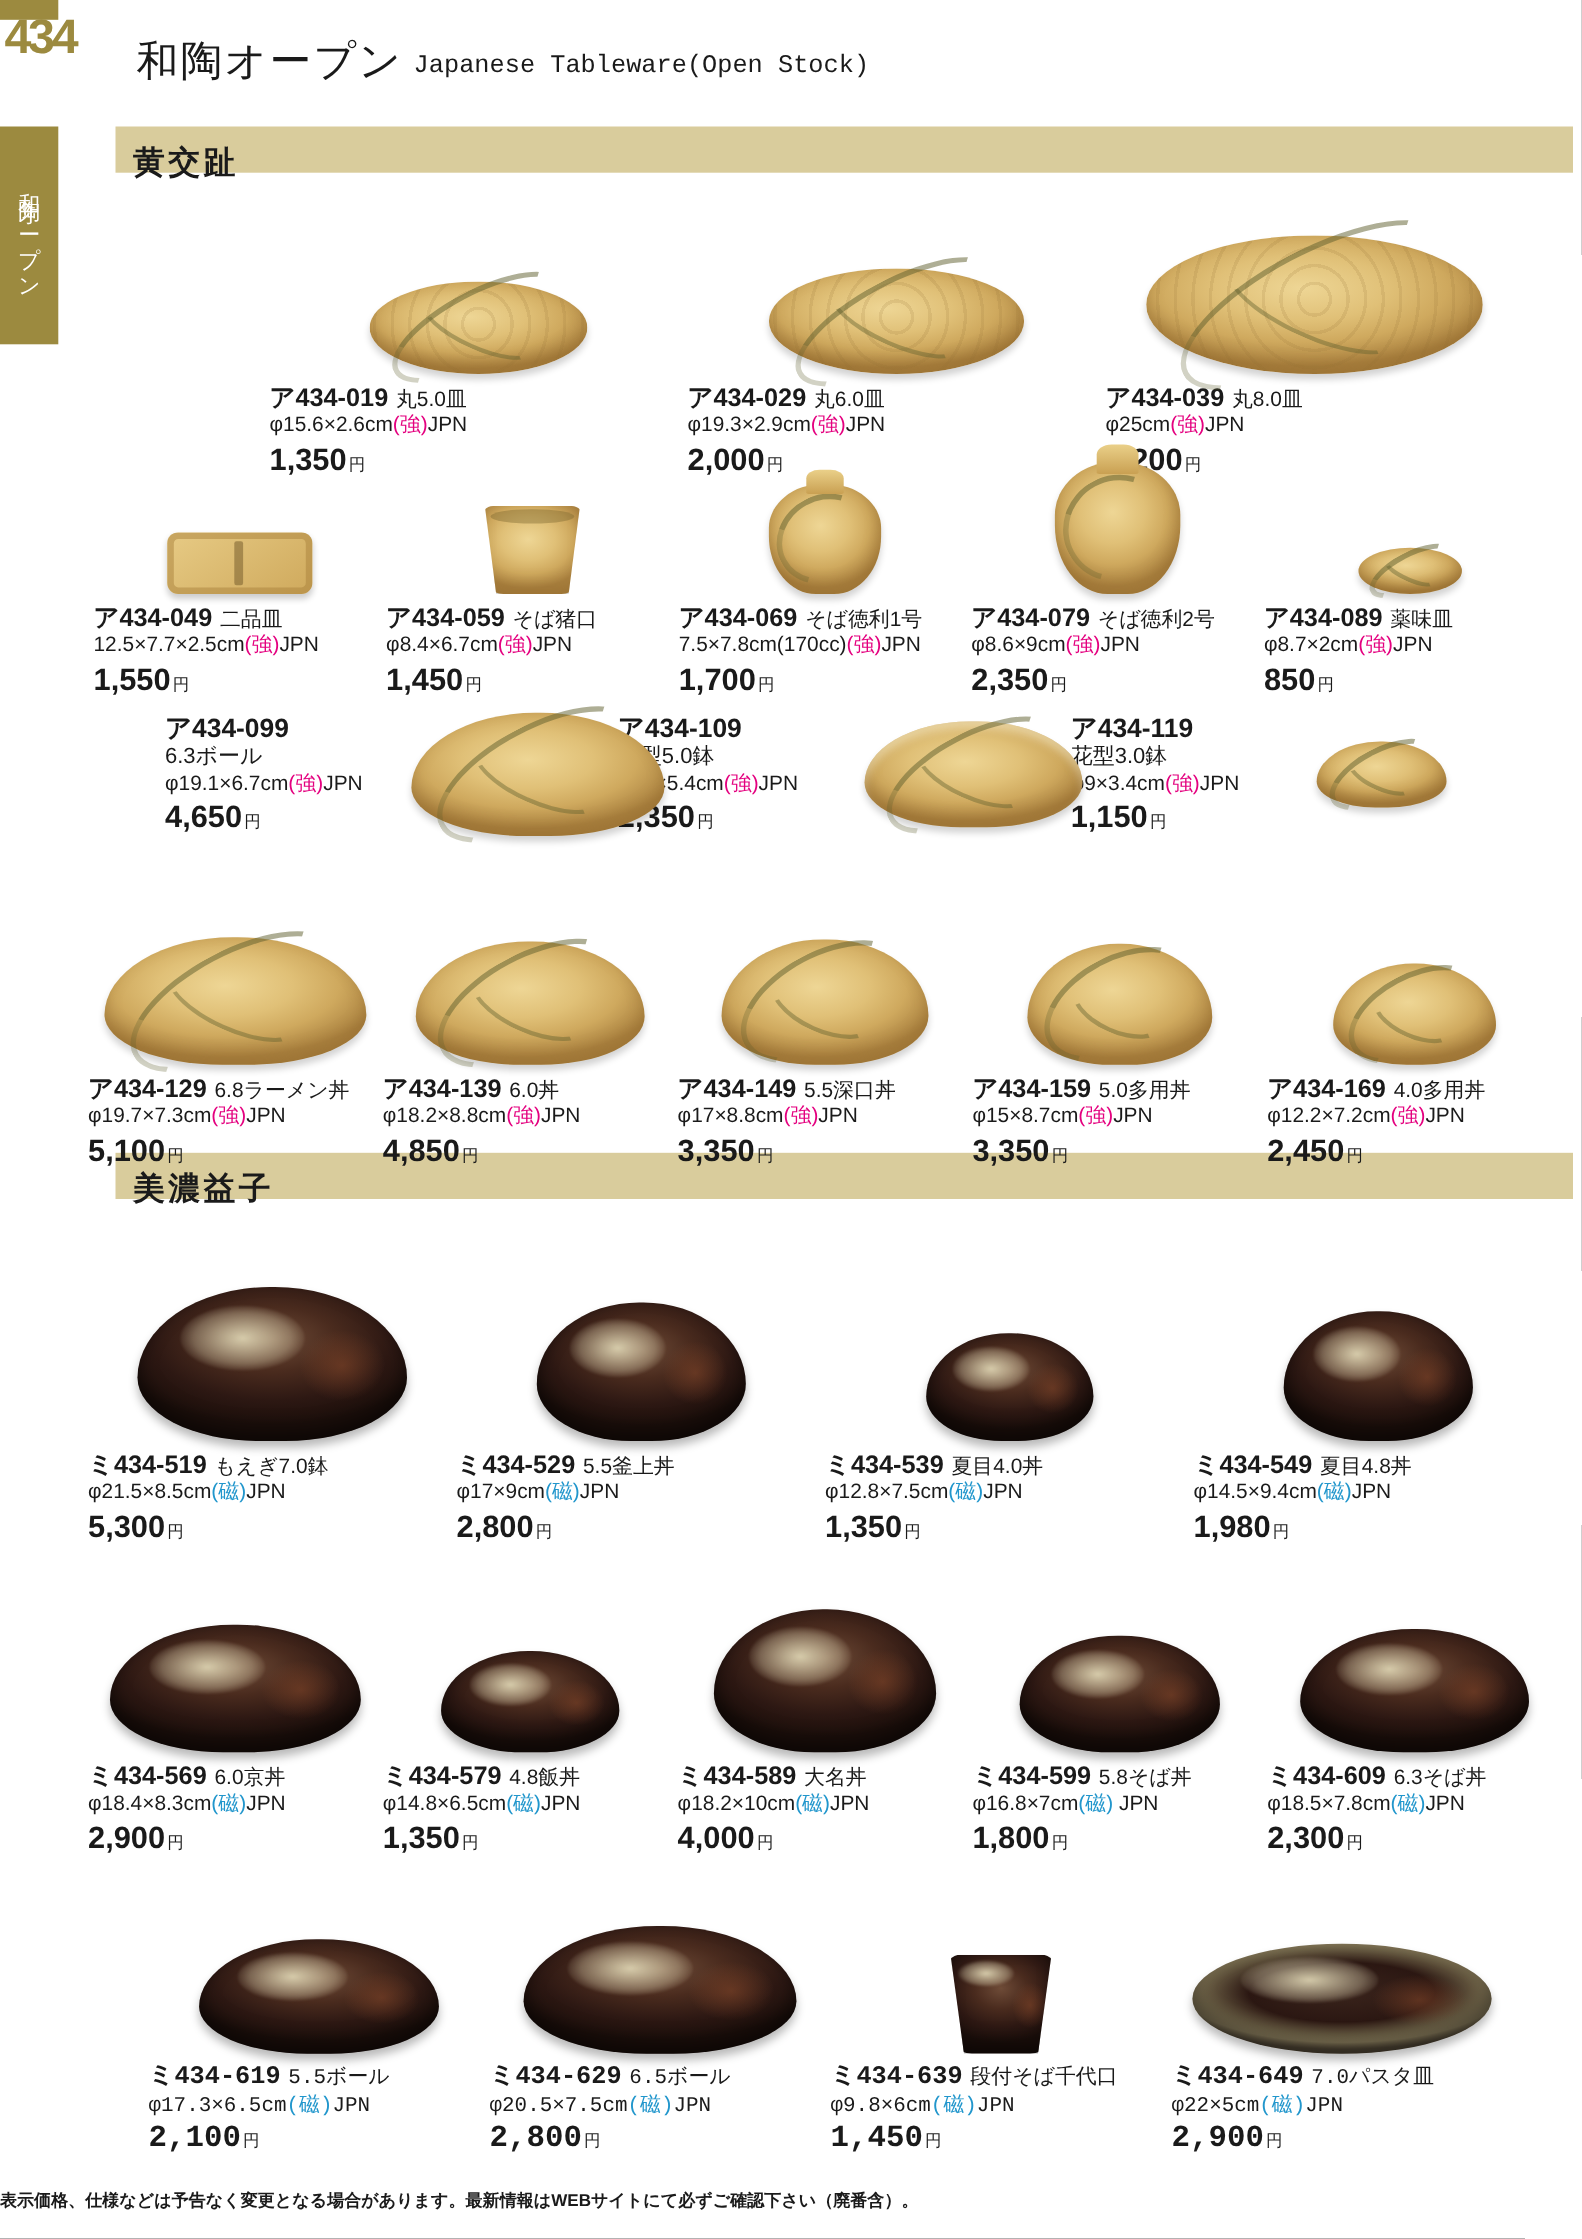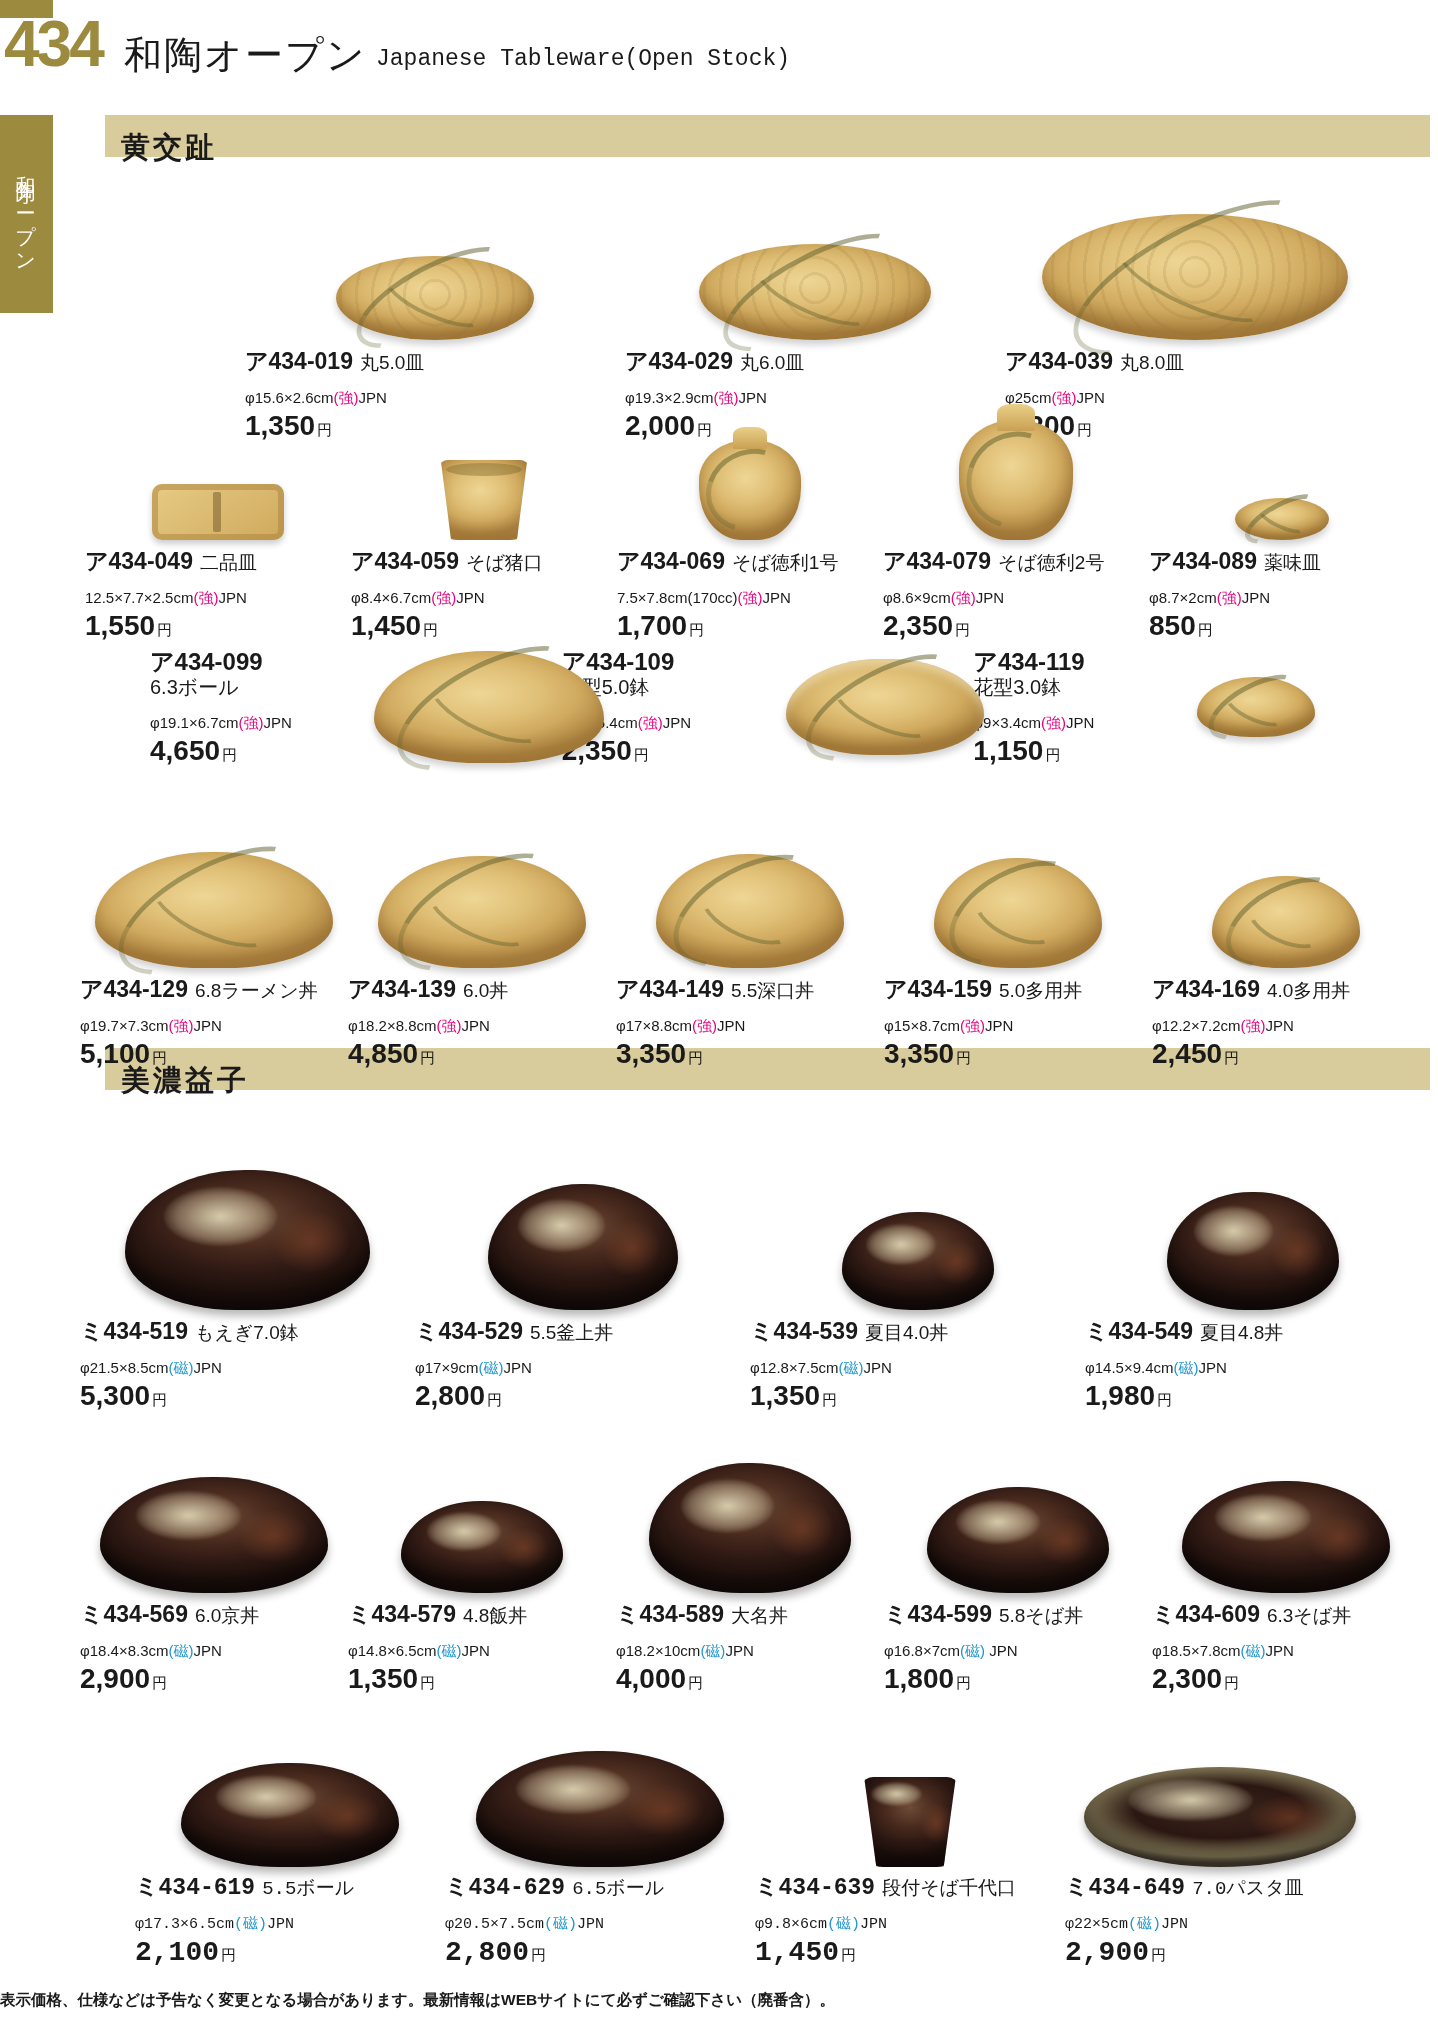--- a/index.html
+++ b/index.html
@@ -6,42 +6,42 @@
     --gold:#9c8a3f; --band:#d9cc9c; --strong:#e4007f; --porcelain:#2196cc; --ink:#1a1a1a;
   }
   html,body{margin:0;padding:0;background:#777;}
   .page{
     position:relative; width:1438px; height:2035px; background:#fff;
     font-family:"Liberation Sans","DejaVu Sans",sans-serif; color:var(--ink);
     margin:0 auto; overflow:hidden;
   }
   
   .corner-block{position:absolute;left:0;top:0;width:53px;height:18px;background:var(--gold);}
-  .page-num{position:absolute;left:4px;top:12px;font-size:64px;font-weight:bold;color:var(--gold);letter-spacing:-3px;line-height:1;}
+  .page-num{position:absolute;left:4px;top:12px;font-size:44px;font-weight:bold;color:var(--gold);letter-spacing:-3px;line-height:1;}
   .title-jp{position:absolute;left:124px;top:30px;font-size:38px;font-weight:500;letter-spacing:2px;}
   .title-en{position:absolute;left:348px;top:46px;font-size:23px;font-family:"Liberation Mono","DejaVu Sans Mono",monospace;margin-left:28px;}
   .side-tab{
     position:absolute;left:0;top:115px;width:53px;height:198px;background:var(--gold);
     color:#fff;display:flex;align-items:center;justify-content:center;
     writing-mode:vertical-rl;text-orientation:upright;font-size:20px;letter-spacing:7px;font-weight:500;
   }
   .band{position:absolute;left:105px;width:1325px;height:42px;background:var(--band);display:flex;align-items:center;}
   .band-title{font-family:"DejaVu Serif","Liberation Serif",serif;font-size:29px;font-weight:bold;padding-left:16px;letter-spacing:3px;margin-top:23px;}
   #band1{top:115px;} #band2{top:1048px;}
   .footer{position:absolute;left:0;top:1990px;width:100%;font-size:15.5px;font-weight:600;}
 
   
   .row{position:absolute;display:flex;}
   .item{flex:1 1 0;display:flex;flex-direction:column;min-width:0;}
   .photo-wrap{height:var(--ph,140px);display:flex;align-items:flex-end;justify-content:center;}
   .label{margin-top:8px;line-height:1.18;}
   .l1{white-space:nowrap;}
   .code{font-weight:bold;font-size:23px;}
   .pname{font-size:19px;margin-left:7px;}
-  .spec{font-size:15px;margin-top:14px;white-space:nowrap;}
+  .spec{font-size:19px;margin-top:1px;white-space:nowrap;}
   .price{margin-top:2px;}
   .pnum{font-weight:bold;font-size:28px;letter-spacing:0;}
   .yen{font-size:15px;margin-left:2px;}
   
   .item.label-left{flex-direction:row;align-items:center;gap:12px;justify-content:flex-start;}
   .item.label-left .label{order:-1;width:212px;margin-top:0;flex-shrink:0;}
   .item.label-left .photo-wrap{height:auto;flex:0 0 auto;}
   .item.label-left .l1{white-space:normal;}
   .item.label-left .code{display:block;font-size:24px;}
   .item.label-left .pname{display:block;margin-left:0;font-size:20px;}

